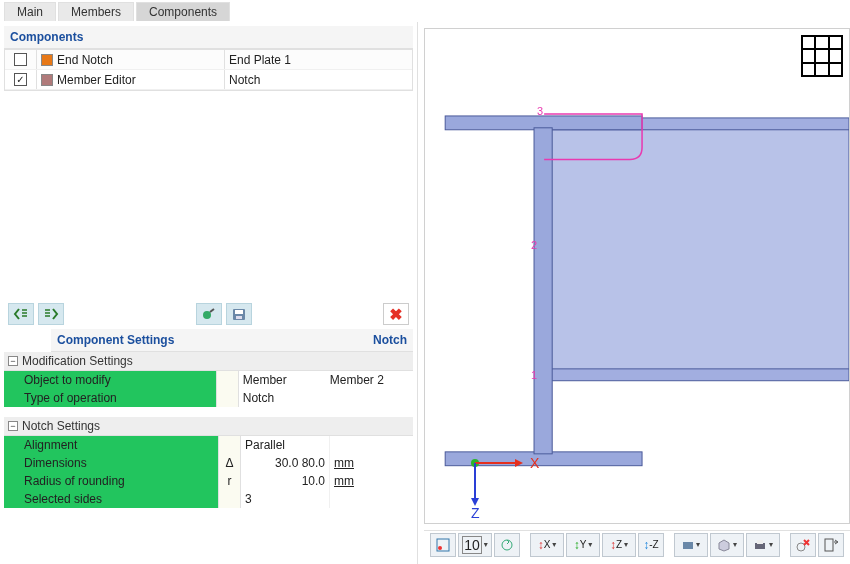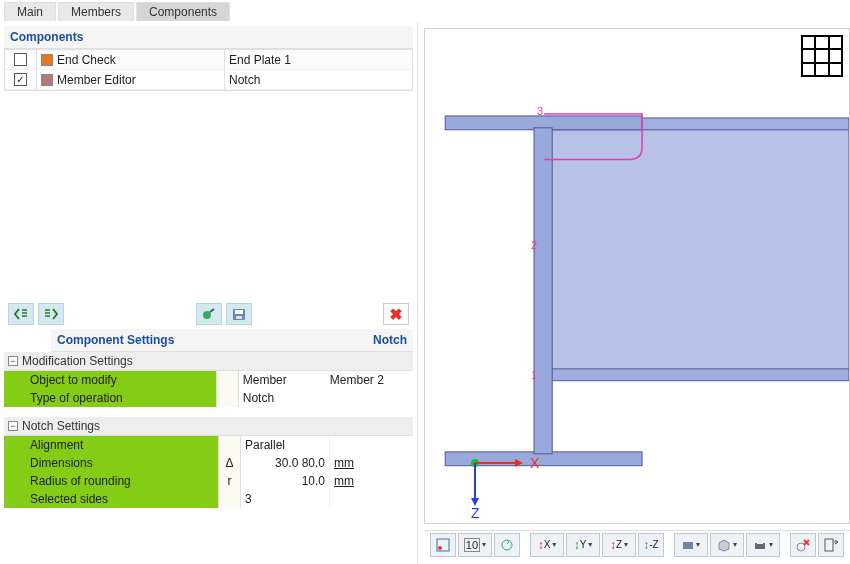--- a/index.html
+++ b/index.html
@@ -32,21 +32,21 @@
   .tb-spacer { flex: 1; }
   .tb-btn.red { background: #fff; border-color: #ccc; }
   .x-icon { color: #e53026; font-weight: bold; font-size: 16px; }
 
   .settings-title-row { display: flex; justify-content: space-between; padding: 4px 6px; background: #f5f5f5; border-bottom: 1px solid #e0e0e0; color:#1b4f9e; font-weight:bold;margin-left:47px;}
   .settings-body { background: #fff; }
   .group-header { background: #eeeeee; color: #333; padding: 2px 4px; display:flex; align-items:center; gap:4px; border-bottom:1px solid #e0e0e0;}
   .minus-box { width:10px; height:10px; border:1px solid #888; background:#fff; display:flex; align-items:center; justify-content:center; font-size:9px; line-height:1; }
 
   .prop-row { display:flex; height:18px; align-items:center; }
-  .prop-label { width: 215px; padding-left: 26px; background:#84cc16; border-right:1px solid #e0e0e0; height:100%; display:flex; align-items:center;}
+  .prop-label { width: 215px; padding-left: 20px; background:#22c55e; border-right:1px solid #e0e0e0; height:100%; display:flex; align-items:center;}
   .prop-sym { width: 22px; text-align:center; background:#fbfbf1; border-right:1px solid #e0e0e0; height:100%; display:flex; align-items:center; justify-content:center;}
   .prop-val { width: 88px; text-align:right; padding-right:4px; height:100%; display:flex; align-items:center; justify-content:flex-end; }
   .prop-val.left { justify-content:flex-start; padding-left:4px; text-align:left;}
   .prop-unit { width: 52px; padding-left: 4px; height:100%; display:flex; align-items:center; border-left:1px solid #f0f0f0;text-decoration:underline;}
   .settings-flex { flex:1; display:flex; flex-direction:column; }
 
   .viewport { flex: 1; position: relative; border: 1px solid #d0d0d0; margin: 6px; background: #fff; overflow:hidden; }
   .bottom-toolbar { height: 28px; display: flex; align-items: center; padding: 0 6px; gap: 2px; border-top: 1px solid #e0e0e0; margin: 0 6px 6px 6px; }
   .vb { width: 26px; height: 24px; border: 1px solid #c0c8d0; background: #eef2f6; display:flex; align-items:center; justify-content:center; cursor:pointer; font-size:11px; }
   .vb.drop::after { content:"▾"; font-size:8px; margin-left:2px; color:#444; }
@@ -72,21 +72,21 @@
 
     <div class="panel-title">Components</div>
 
     <div class="comp-table">
       <div class="comp-row">
         <div class="col-check">
             <div class="checkbox"></div>
           </div>
         <div class="col-type">
           <span class="swatch" style="background:#e77817"></span>
-          <span>End Check</span>
+          <span>End Notch</span>
         </div>
         <div class="col-name">End Plate 1</div>
       </div>
       <div class="comp-row">
         <div class="col-check">
             <div class="checkbox">✓</div>
           </div>
         <div class="col-type">
           <span class="swatch" style="background:#b07a7a"></span>
           <span>Member Editor</span>
@@ -232,21 +232,21 @@
     </div>
 
     <div class="bottom-toolbar">
       <div class="vb">
           <svg width="14" height="14">
             <rect x="1" y="1" width="12" height="12" fill="none" stroke="#37a"></rect>
             <circle cx="4" cy="10" r="2" fill="#e33"></circle>
           </svg>
         </div>
       <div class="vb wdrop drop">
-          <span style="font-size:11px; border:1px solid #888; padding:0 1px;">10</span>
+          <span style="font-size:14px; border:1px solid #888; padding:0 1px;">10</span>
         </div>
       <div class="vb">
           <svg width="14" height="14">
             <circle cx="7" cy="7" r="5" fill="none" stroke="#3a7"></circle>
             <path d="M7 2 l2 2 -2 2" fill="none" stroke="#3a7"></path>
           </svg>
         </div>
       <div class="vb-sep"></div>
       <div class="vb wdrop drop">
           <span style="color:#d33">↕</span>

